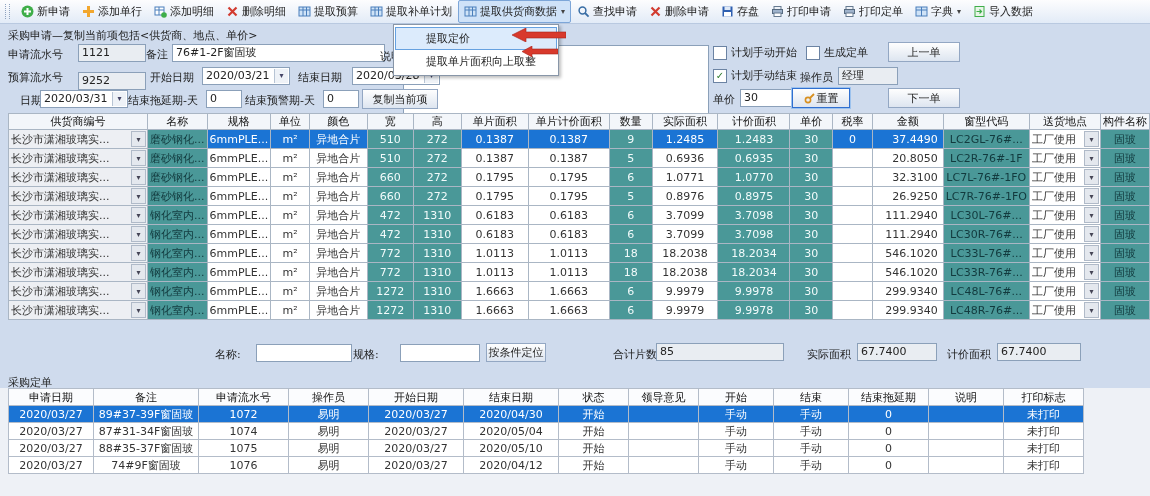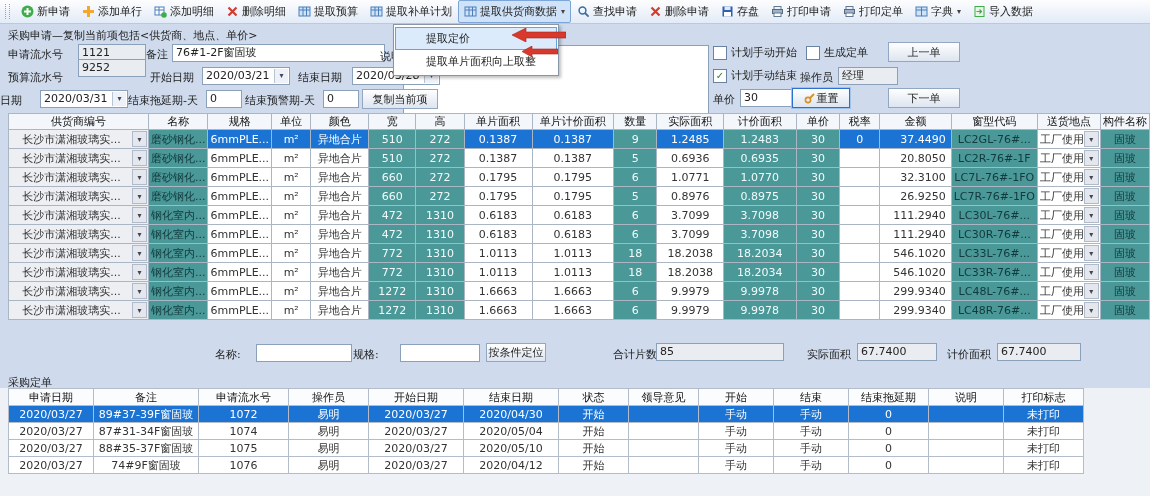--- a/index.html
+++ b/index.html
@@ -39,22 +39,22 @@
   textarea.desc{position:absolute;left:403px;top:45px;width:300px;height:64px;resize:none;
        border:1px solid #8ba0b9;background:#fff;font-family:inherit;font-size:11px;}
   
   table{border-collapse:collapse;table-layout:fixed;font-size:11px;}
   .grid td,.grid th{border:1px solid #aab6c4;height:19px;overflow:hidden;white-space:nowrap;
        text-align:center;padding:0 2px;box-sizing:border-box;}
   .grid th{background:#f3f6fa;font-weight:normal;height:15px;color:#111;}
   td.plain{background:#fff;color:#333;}
   td.teal{background:var(--teal,#4a9898);color:#f2fbfb;}
   td.tealdark{background:var(--teal,#4a9898);color:#123a3e;}
-  td.combo{background:#edeff3;color:#333;text-align:center;position:relative;padding-right:16px;margin-top:8px;}
-  td.combow{background:#fff;color:#333;position:relative;padding-right:16px;}
+  td.combo{background:#edeff3;color:#333;text-align:left;position:relative;padding-right:16px;margin-top:8px;}
+  td.combow{background:#fff;color:#333;position:relative;padding-right:24px;}
   td .ar{position:absolute;right:1px;top:1px;bottom:1px;width:13px;background:#e4e8ee;
        border:1px solid #b0bac8;font-size:8px;color:#445;display:flex;align-items:center;justify-content:center;}
   tr.sel td.plain{background:var(--selblue,#1b74d4);color:#fff;}
   tr.sel td.combo{background:#edeff3;}
   .ogrid td,.ogrid th{border:1px solid #b3bcc9;height:17px;text-align:center;overflow:hidden;
        white-space:nowrap;padding:0 2px;box-sizing:border-box;}
   .ogrid th{background:#fbfcfe;font-weight:normal;color:#111;}
   .ogrid td{background:#fff;color:#333;}
   .ogrid tr.sel td{background:var(--selblue,#1b74d4);color:#fff;}
   .amount{text-align:right !important;padding-right:5px !important;}
@@ -203,27 +203,27 @@
   <div class="lbl" style="left:8px;top:28px;">采购申请—复制当前项包括&lt;供货商、地点、单价&gt;</div>
 
   <div class="lbl" style="left:8px;top:47px;">申请流水号</div>
   <div class="inp gray" style="left:78px;top:44px;width:60px;">1121</div>
   <div class="lbl" style="left:146px;top:47px;">备注</div>
   <div class="inp" style="left:172px;top:44px;width:205px;">76#1-2F窗固玻</div>
   <div class="lbl" style="left:380px;top:49px;">说明</div>
   <textarea class="desc" style=""></textarea>
 
   <div class="lbl" style="left:8px;top:70px;text-align:right;">预算流水号</div>
-  <div class="inp gray" style="left:78px;top:59px;width:60px;">9252</div>
+  <div class="inp gray" style="left:78px;top:72px;width:60px;">9252</div>
   <div class="lbl" style="left:150px;top:70px;">开始日期</div>
   <div class="inp" style="left:202px;top:67px;width:80px;"><span>2020/03/21</span><span class="dd">▾</span></div>
   <div class="lbl" style="left:298px;top:70px;">结束日期</div>
   <div class="inp" style="left:352px;top:67px;width:80px;"><span>2020/03/28</span><span class="dd">▾</span></div>
 
-  <div class="lbl" style="left:0;top:93px;">日期</div>
+  <div class="lbl" style="left:20px;top:93px;">日期</div>
   <div class="inp" style="left:40px;top:90px;width:80px;"><span>2020/03/31</span><span class="dd">▾</span></div>
   <div class="lbl" style="left:128px;top:93px;">结束拖延期-天</div>
   <div class="inp" style="left:206px;top:90px;width:28px;">0</div>
   <div class="lbl" style="left:245px;top:93px;">结束预警期-天</div>
   <div class="inp" style="left:323px;top:90px;width:28px;">0</div>
   <div class="btn" style="left:362px;top:89px;width:76px;">复制当前项</div>
 
   <div class="cbrow" style="left:713px;top:45px;">
     <span class="cbx"></span>
     <span>计划手动开始</span>

